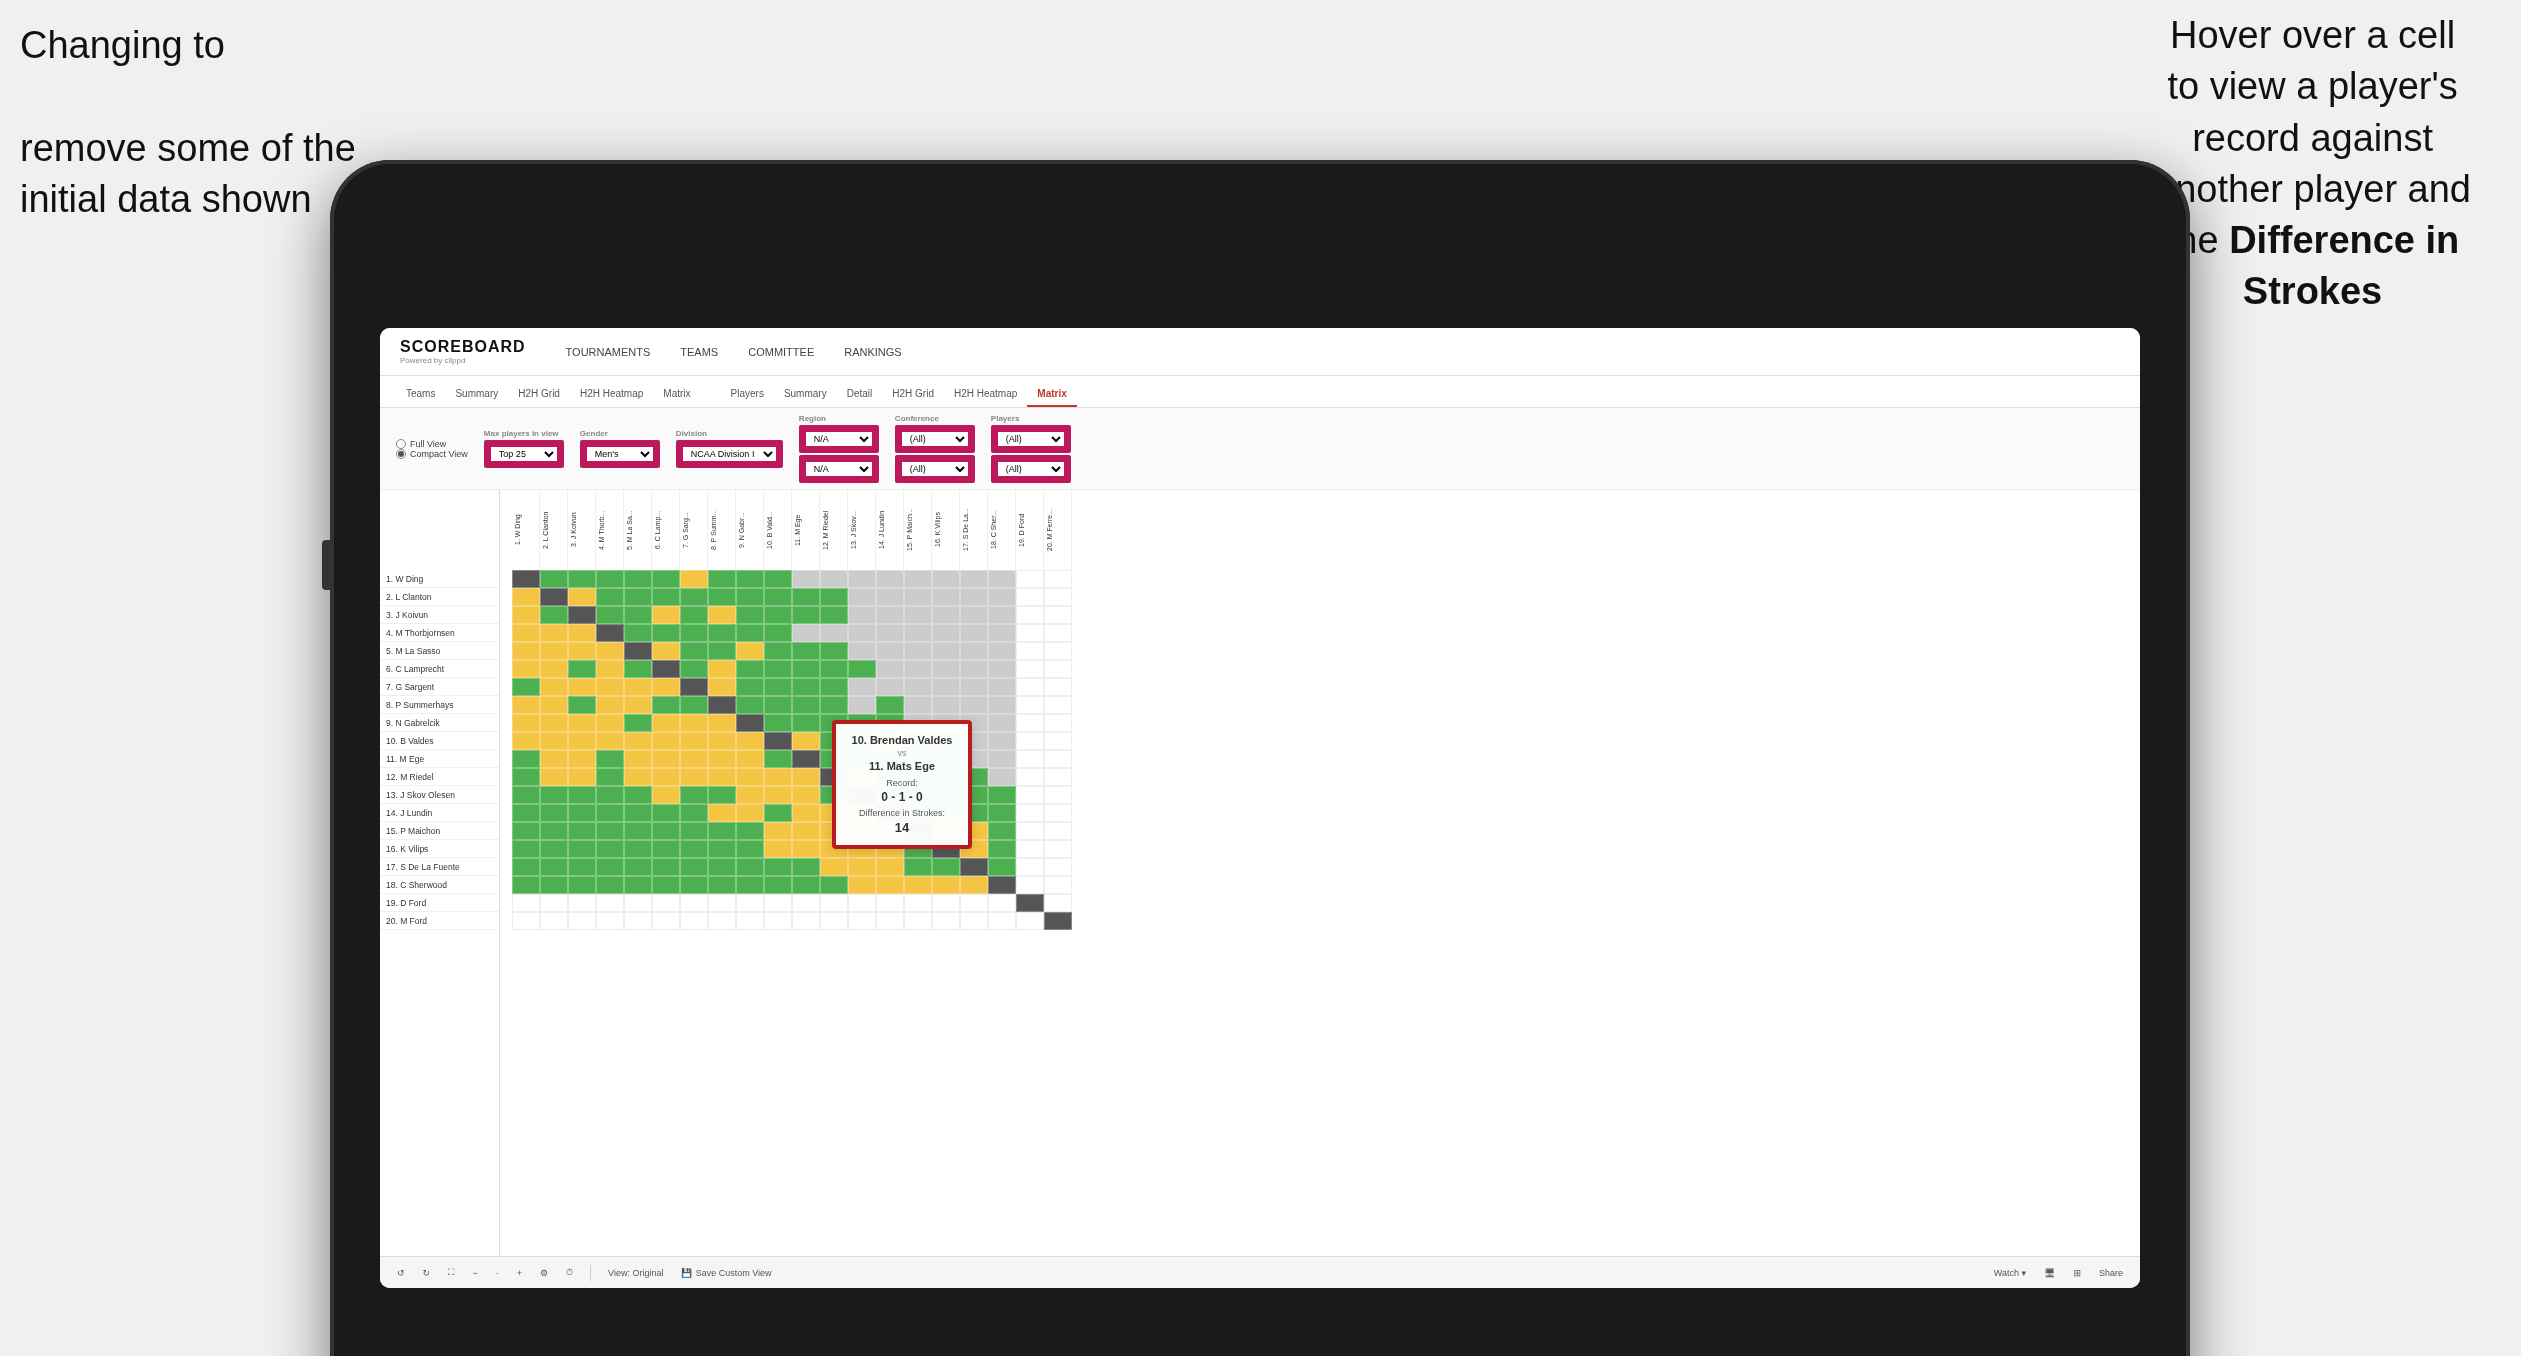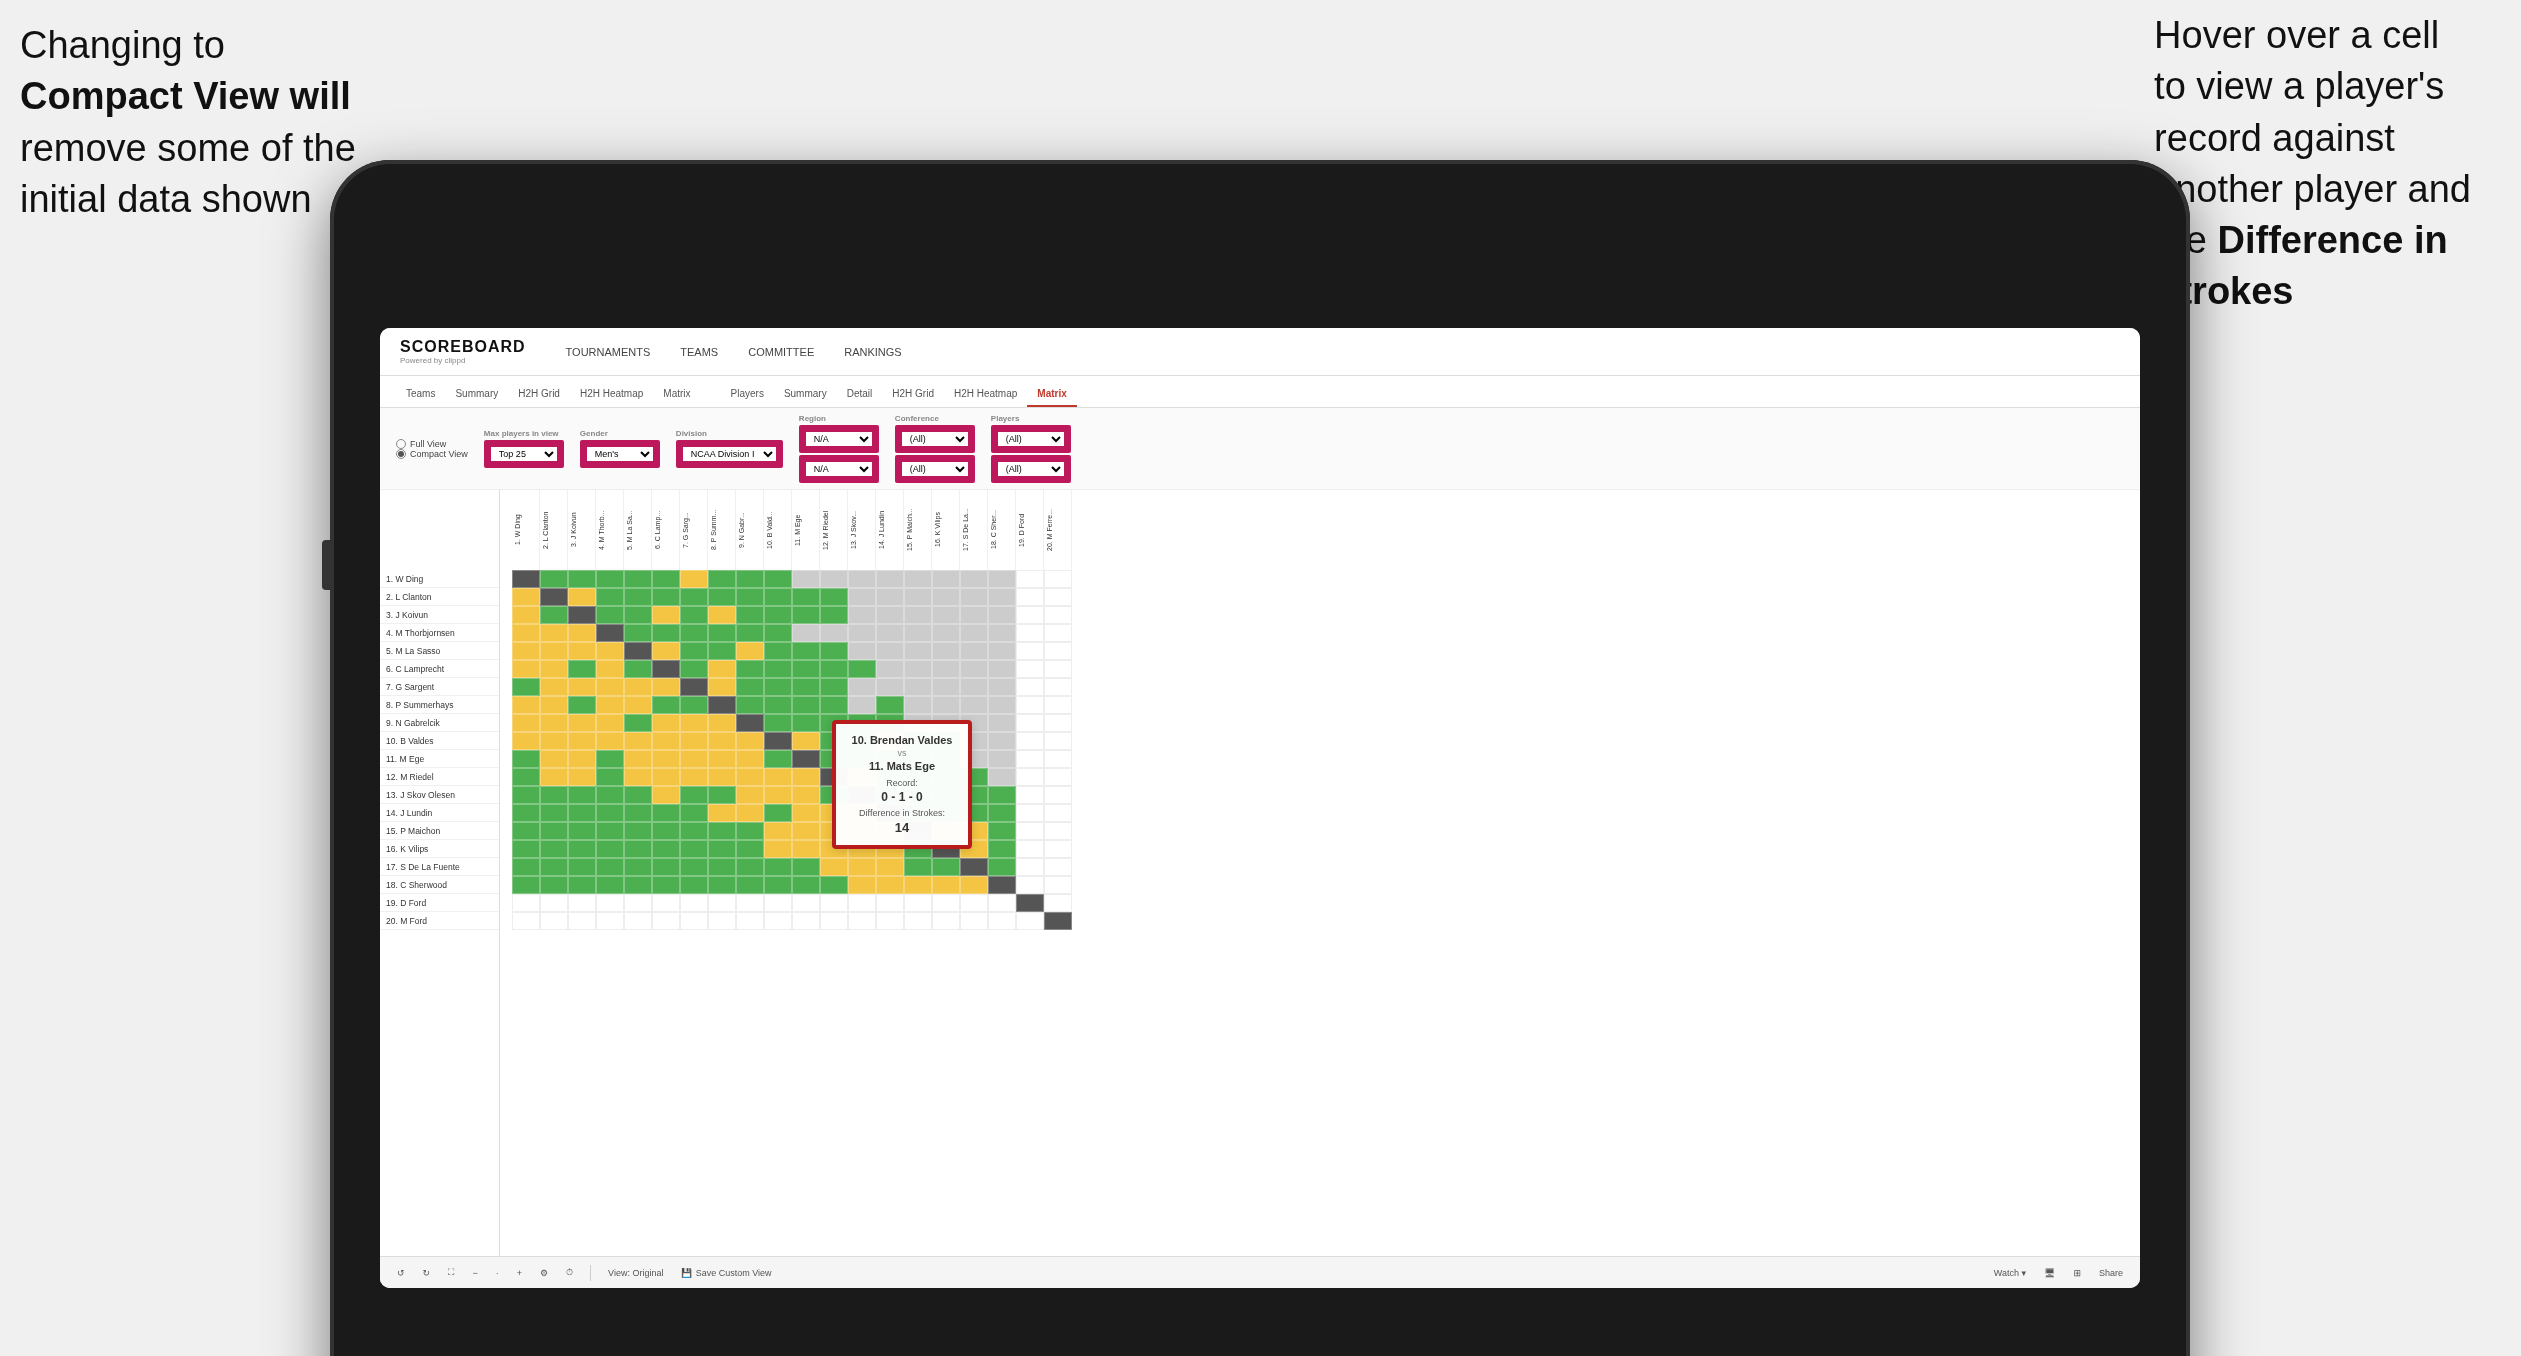--- a/index.html
+++ b/index.html
@@ -26,21 +26,21 @@
 
     
     .annotation-right {
       position: absolute;
       top: 10px;
       right: 50px;
       font-size: 38px;
       line-height: 1.35;
       color: #111;
       max-width: 500px;
-      text-align: left;
+      text-align: center;
     }
     .annotation-right b { font-weight: 900; }
 
     
     .arrows-svg {
       position: absolute;
       top: 0; left: 0;
       width: 2521px;
       height: 1356px;
       pointer-events: none;
@@ -388,21 +388,21 @@
       display: flex;
       align-items: center;
       gap: 8px;
     }
   </style>
 </head>
 <body>
 
 <div class="annotation-left">
   <span>Changing to</span><br>
-  <b><span>Compact View will</span></b><br>
+  <br>
   <span>remove some of the</span><br>
   <span>initial data shown</span>
 </div>
 
 <div class="annotation-right">
   <span>Hover over a cell</span><br>
   <span>to view a player's</span><br>
   <span>record against</span><br>
   <span>another player and</span><br>
   <span>the </span><b><span>Difference in</span><br>

